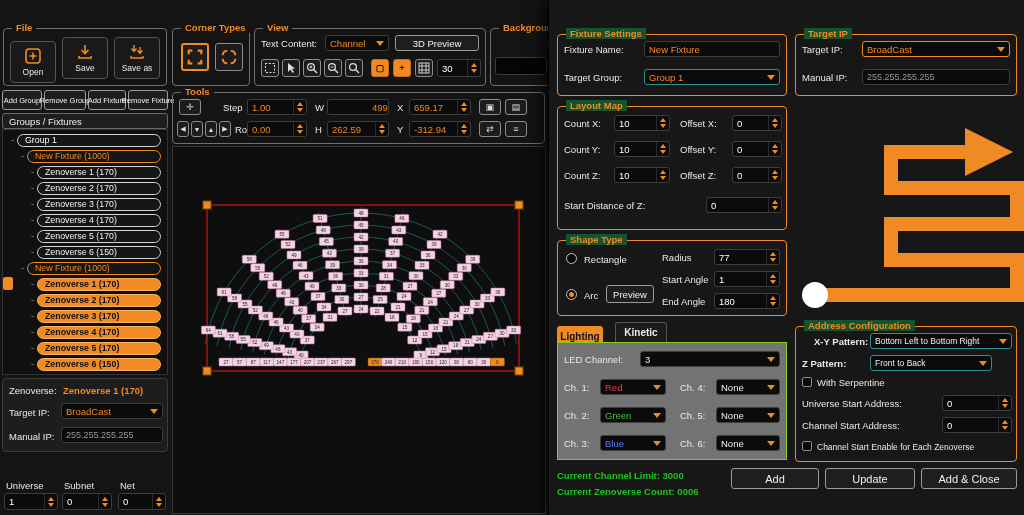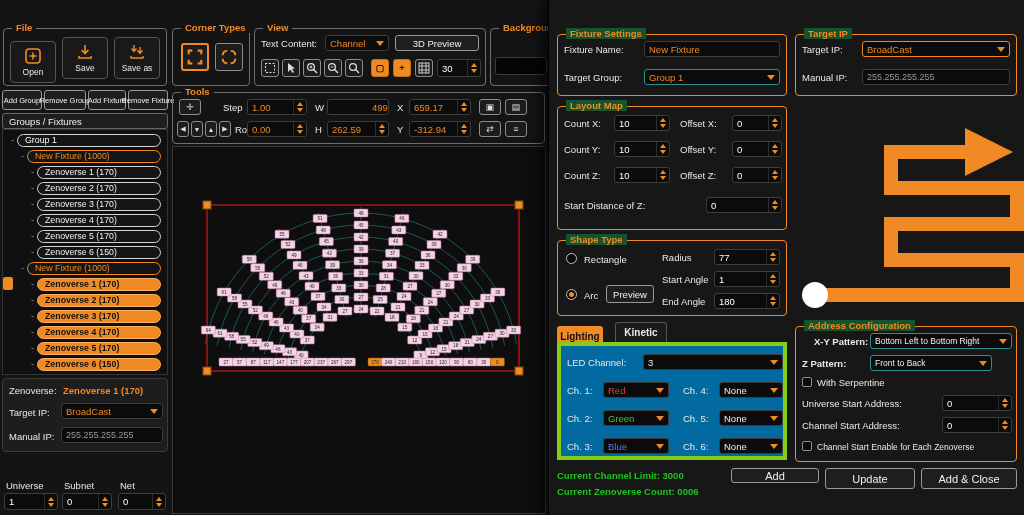--- a/index.html
+++ b/index.html
@@ -786,21 +786,21 @@
       <circle cx="20" cy="195" r="13" fill="#ffffff"></circle>
     </svg>
 
     <div class="tab active" style="left:8px;top:326px;width:46px;height:20px;">
         <span>Lighting</span>
       </div>
     <div class="tab inactive" style="left:66px;top:322px;width:52px;height:20px;">
         <span>Kinetic</span>
       </div>
 
-    <div class="abs" style="left:8px;top:342px;width:230px;height:118px;border:4px solid #84cc16;background:#0369a1;">
+    <div class="abs" style="left:8px;top:342px;width:230px;height:118px;border:1px solid #84cc16;background:#737373;">
       <span class="lb" style="left:6px;top:11px;">LED Channel:</span>
       <div class="dd white" style="left:82px;top:8px;width:140px;height:16px;">
         <span class="v">3</span>
         <span class="caret"></span>
       </div>
       <span class="lb" style="left:6px;top:39px;">Ch. 1:</span>
       <div class="dd" style="left:42px;top:36px;width:66px;height:16px;">
           <span class="v" style="color: rgb(224, 64, 64);">Red</span>
           <span class="caret"></span>
         </div>
@@ -860,21 +860,21 @@
             <i class="tri-up"></i>
             <i class="tri-dn"></i>
           </span>
         </div>
       <span class="cb" style="left:6px;top:114px;"></span>
       <span class="lb sm" style="left:21px;top:115px;">Channel Start Enable for Each Zenoverse</span>
     </div>
 
     <span class="status" style="left:8px;top:470px;">Current Channel Limit: 3000</span>
     <span class="status" style="left:8px;top:486px;">Current Zenoverse Count: 0006</span>
-    <div class="btn" style="left:182px;top:468px;width:88px;height:15px;font-size:11px;">
+    <div class="btn" style="left:182px;top:468px;width:88px;height:21px;font-size:11px;">
         <span>Add</span>
       </div>
     <div class="btn" style="left:276px;top:468px;width:90px;height:21px;font-size:11px;">
         <span>Update</span>
       </div>
     <div class="btn" style="left:372px;top:468px;width:96px;height:21px;font-size:11px;">
         <span>Add &amp; Close</span>
       </div>
   </div>
 </div>

